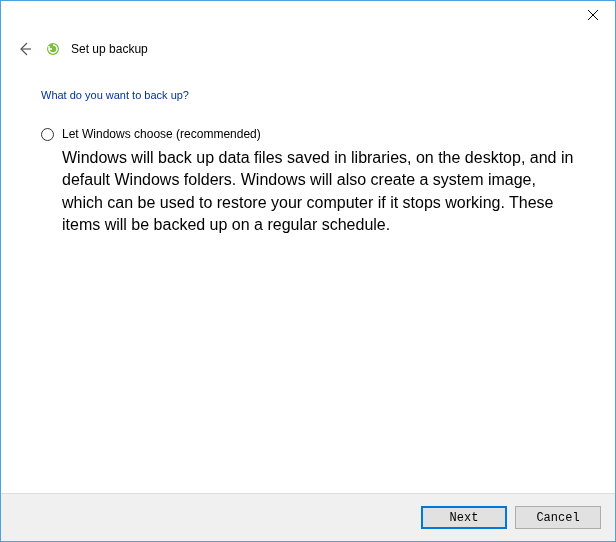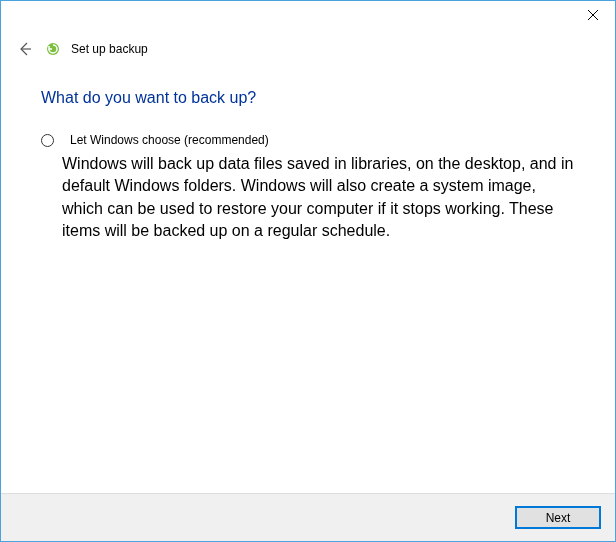--- a/index.html
+++ b/index.html
@@ -46,31 +46,31 @@
     }
     .window-title {
       font-size: 12px;
       color: #000;
     }
     .content {
       padding: 30px 40px 0 40px;
     }
     .heading {
       color: #003399;
-      font-size: 16px;
+      font-size: 11px;
       font-weight: 400;
       margin-bottom: 26px;
     }
     .option {
       margin-bottom: 30px;
     }
     .option-head {
       display: flex;
       align-items: center;
-      gap: 16px;
+      gap: 8px;
       margin-bottom: 6px;
       cursor: pointer;
     }
     .radio {
       width: 13px; height: 13px;
       border: 1px solid #333;
       border-radius: 50%;
       display: inline-flex;
       align-items: center;
       justify-content: center;
@@ -101,21 +101,21 @@
       display: flex;
       justify-content: flex-end;
       align-items: center;
       padding-right: 14px;
       gap: 8px;
     }
     .btn {
       min-width: 86px;
       height: 23px;
       font-size: 12px;
-      font-family: Liberation Sans, sans-serif;
+      font-family: Liberation Mono, monospace;
       background: #e1e1e1;
       border: 1px solid #adadad;
       cursor: pointer;
       padding: 0 12px;
     }
     .btn.primary {
       border: 2px solid #0078d7;
       background: #e1e1e1;
     }
   </style>
@@ -156,13 +156,14 @@
       <span class="radio"></span>
       <span class="option-label">Let Windows choose (recommended)</span>
     </div>
     <div class="option-desc">Windows will back up data files saved in libraries, on the desktop, and in default Windows folders. Windows will also create a system image, which can be used to restore your computer if it stops working. These items will be backed up on a regular schedule.</div>
   </div>
 
 </div>
 
 <div class="footer">
   <button class="btn primary">Next</button>
+  <button class="btn">Cancel</button>
 </div>
 
 </body></html>

